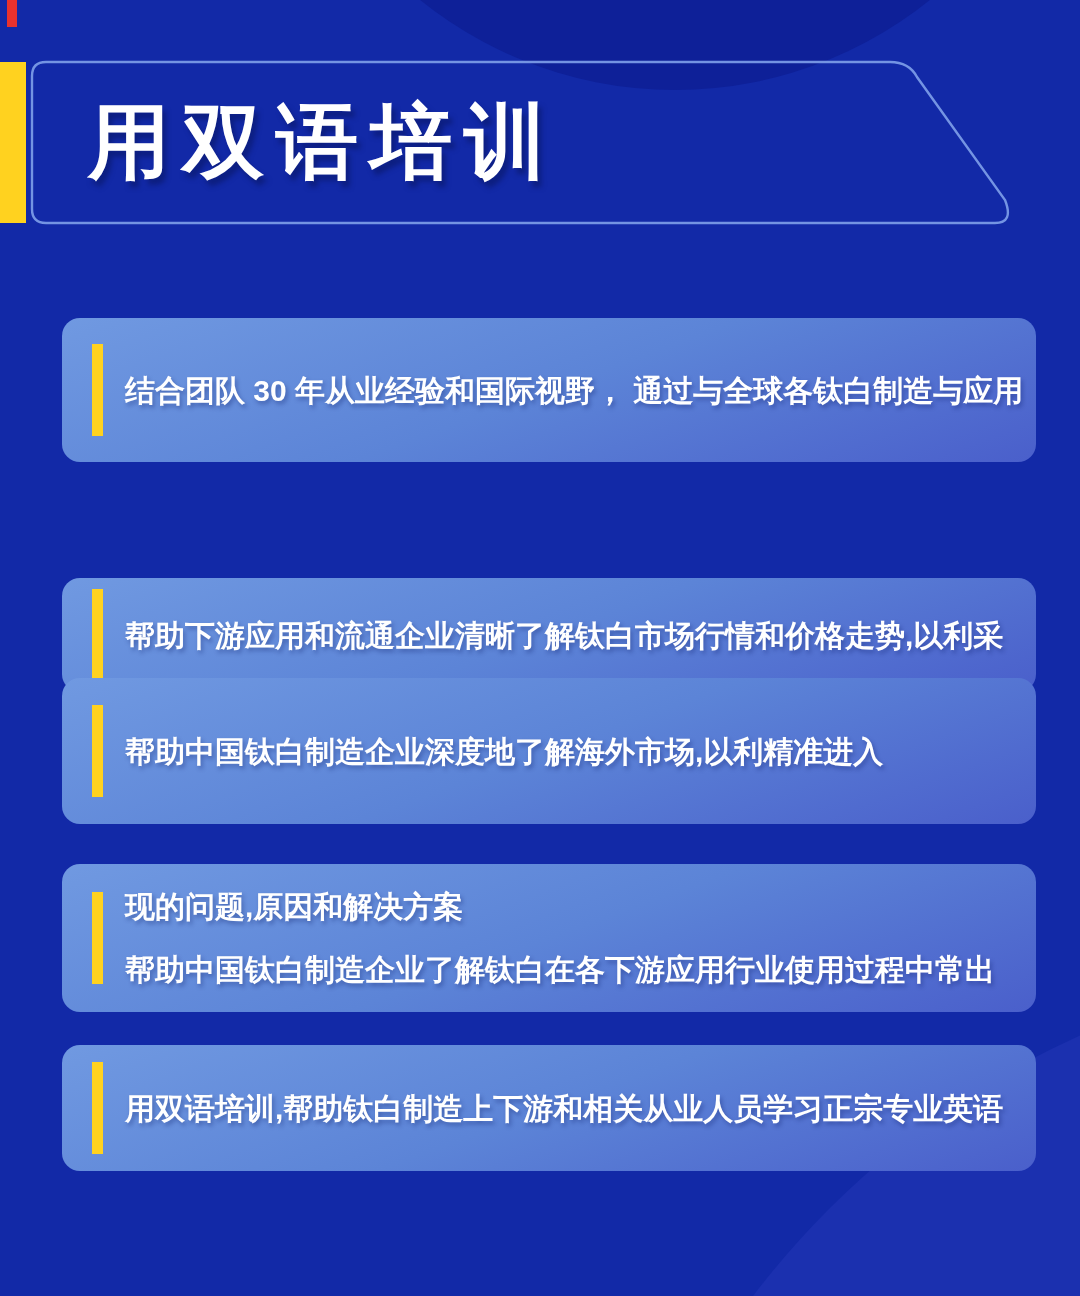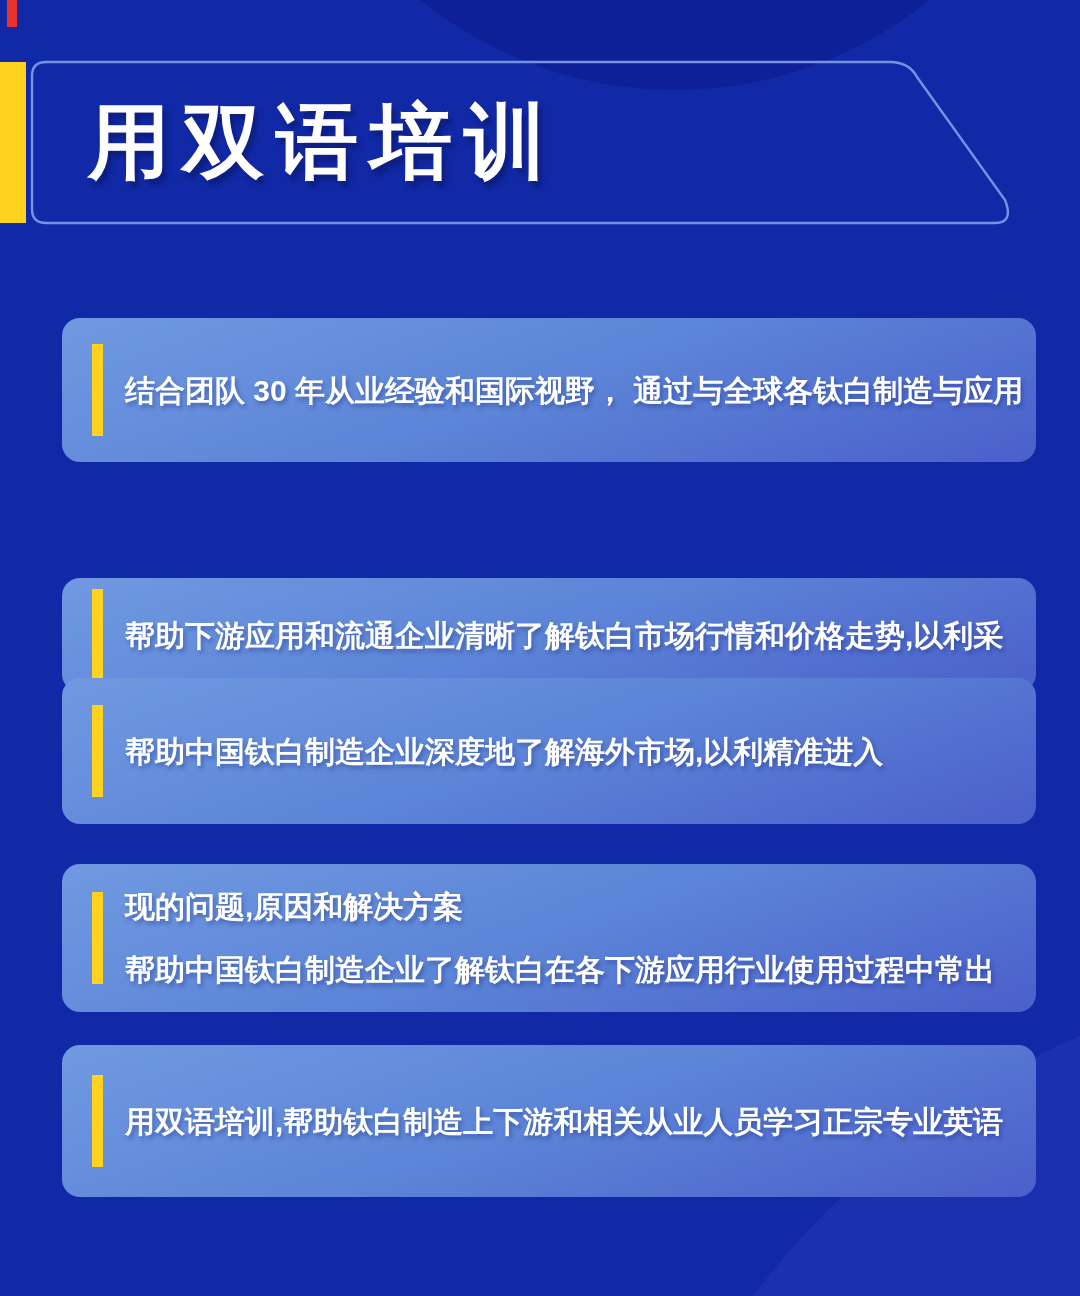--- a/index.html
+++ b/index.html
@@ -45,21 +45,21 @@
 
   
   .card {
     position: absolute; left: 62px; width: 974px; border-radius: 18px;
     background: linear-gradient(160deg, #7099E1 0%, #5C84D7 50%, #4A5FCB 100%);
   }
   .card-1 { top: 318px;  height: 144px; }
   .card-2 { top: 532px;  height: 114px; margin-top: 46px; }
   .card-3 { top: 678px;  height: 146px; }
   .card-4 { top: 864px;  height: 148px; }
-  .card-5 { top: 1045px; height: 152px; text-decoration: underline; }
+  .card-5 { top: 1045px; height: 126px; text-decoration: underline; }
 
   .accent-bar {
     position: absolute; left: 30px; top: 50%; transform: translateY(-50%);
     width: 11px; height: 92px; background: #FFD21F;
   }
   .card-text {
     position: absolute; top: 0; left: 0; right: 0; bottom: 0;
     display: flex; flex-direction: column; justify-content: center;
     padding: 0 34px 0 63px; box-sizing: border-box;
     color: #FFFFFF; font-size: 30px; font-weight: 700; line-height: 63px;

